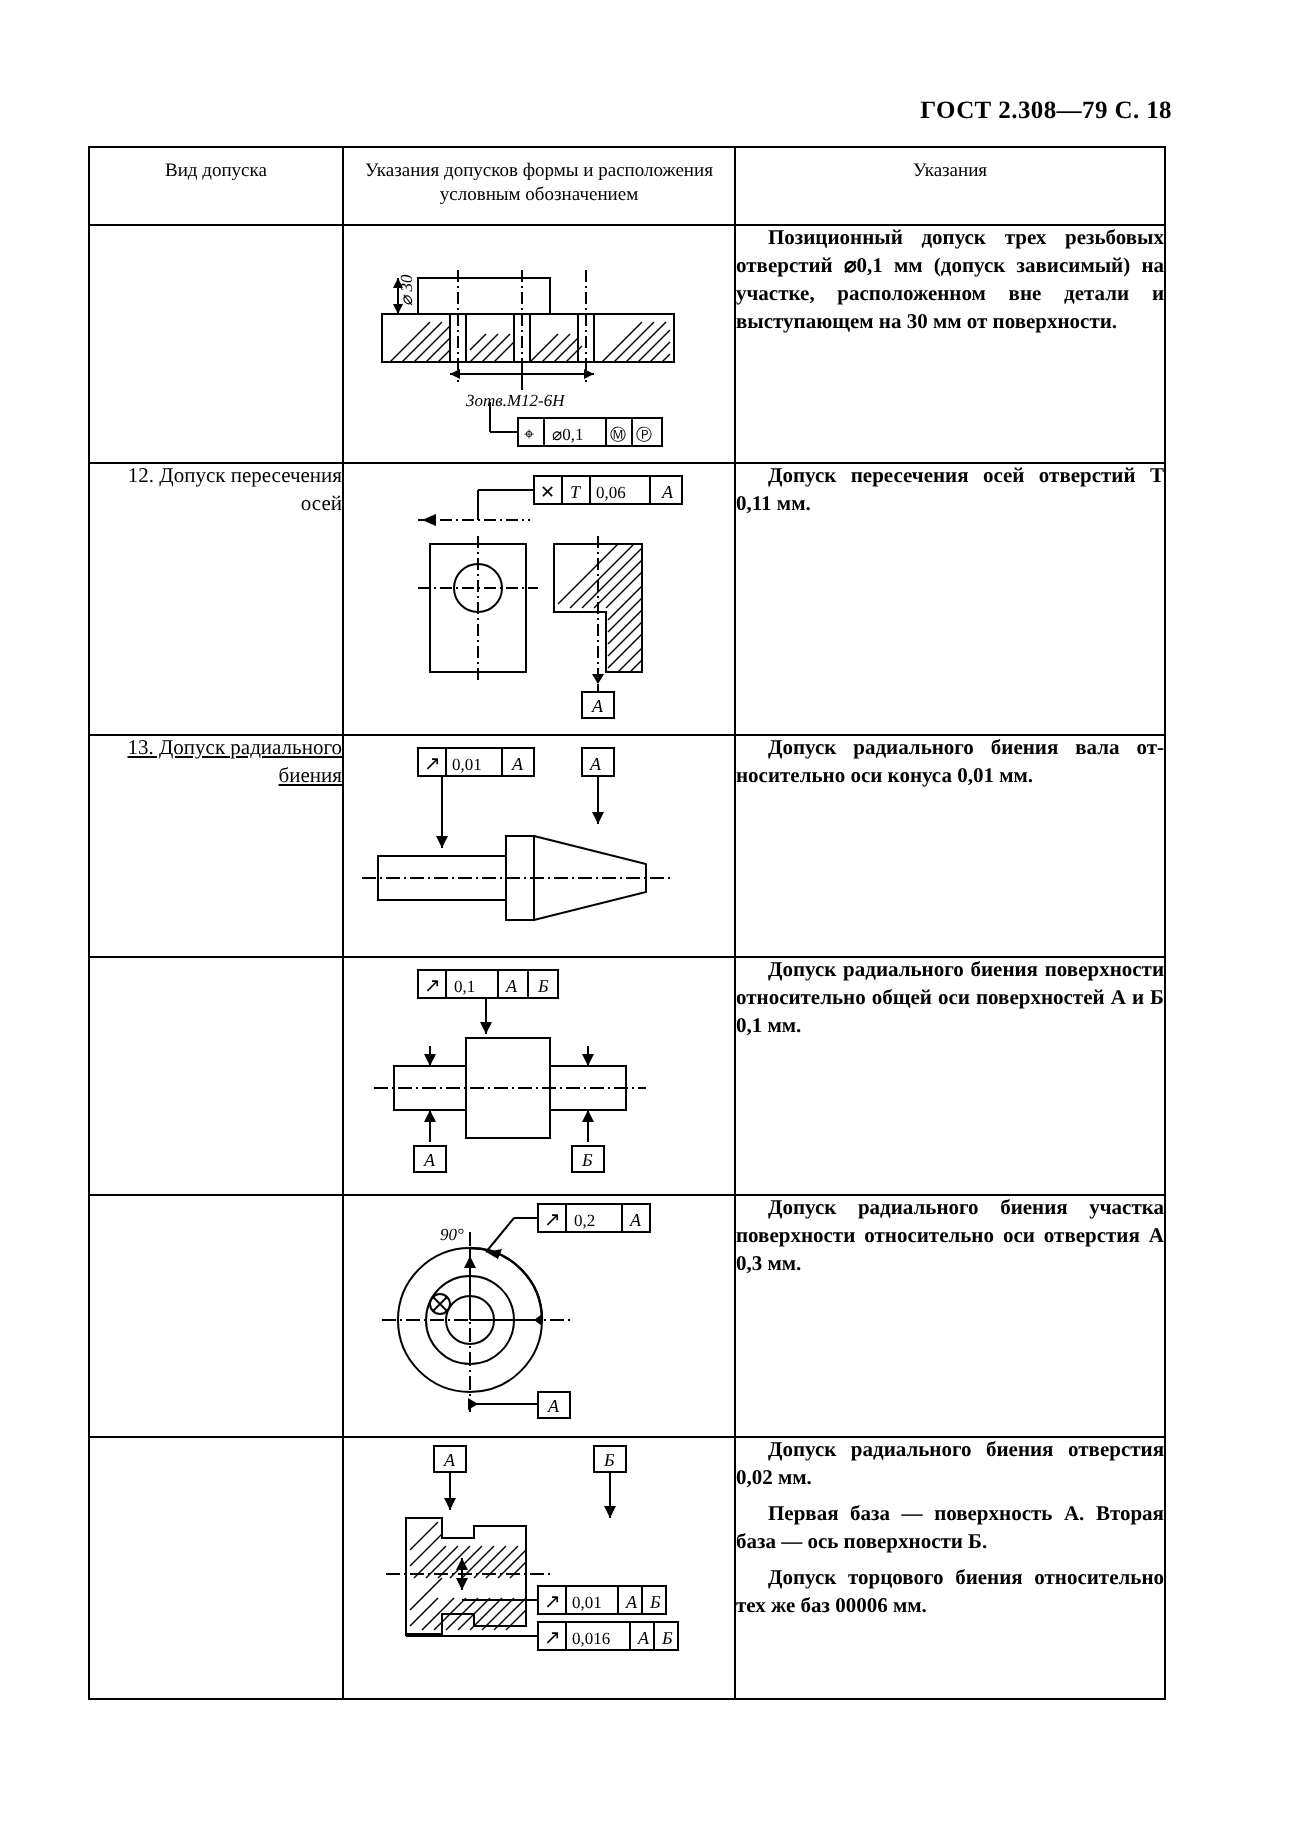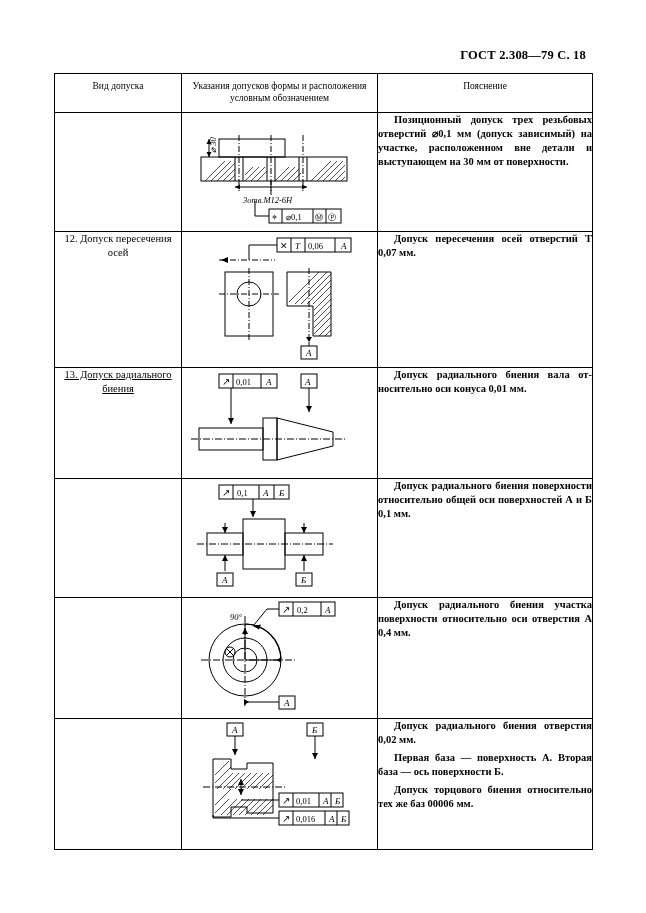--- a/index.html
+++ b/index.html
@@ -25,21 +25,21 @@
     position: absolute;
     top: 48px;
     right: 60px;
     font-family: "Liberation Serif", serif;
     font-size: 12.5px;
     font-weight: bold;
     letter-spacing: 0.2px;
   }
   table.main {
     position: absolute;
-    left: 54px;
+    left: 44px;
     top: 73px;
     width: 538px;
     border-collapse: collapse;
     table-layout: fixed;
     padding-left: 19px;
   }
   table.main td, table.main th {
     border: 1px solid #000;
     vertical-align: top;
     padding: 0;
@@ -52,21 +52,21 @@
     line-height: 1.25;
   }
   .col1 { width: 127px; }
   .col2 { width: 196px; }
   .col3 { width: 215px; }
 
   td.c1 {
     font-size: 10.5px;
     line-height: 1.32;
     padding: 9px 8px 4px 10px;
-    text-align: center;
+    text-align: right;
   }
   td.c3 {
     font-size: 10.5px;
     line-height: 1.34;
     padding: 9px 9px 4px 9px;
     text-align: justify;
     text-align-last: left;
     hyphens: manual;
   }
   td.c3 p { margin: 0 0 0 0; text-indent: 16px; font-weight: bold; }
@@ -100,21 +100,21 @@
   <table class="main">
     <colgroup>
       <col class="col1">
         <col class="col2">
         <col class="col3">
     </colgroup>
     <thead>
       <tr>
         <th>Вид допуска</th>
         <th>Указания допусков формы и расположения условным обозначением</th>
-        <th>Пояснение</th>
+        <th>Указания</th>
       </tr>
     </thead>
     <tbody>
 
       <tr>
         <td class="c1"></td>
         <td class="c2">
           <svg class="fig" width="194" height="118" viewBox="0 0 194 118">
             <g stroke="#000" fill="none" stroke-width="1">
 
@@ -234,21 +234,21 @@
             <g font-family="Liberation Serif, serif" font-size="9" fill="#000">
               <text x="97" y="17" font-size="9">✕</text>
               <text x="112" y="17" font-style="italic">Т</text>
               <text x="125" y="17" font-size="8.5">0,06</text>
               <text x="158" y="17" font-style="italic">А</text>
               <text x="123" y="124" font-style="italic" font-size="9">А</text>
             </g>
           </svg>
         </td>
         <td class="c3 txt-12">
-          <p>Допуск пересечения осей отверстий Т 0,07 мм.</p>
+          <p>Допуск пересечения осей отверстий Т 0,11 мм.</p>
         </td>
       </tr>
 
       <tr>
         <td class="c1 lbl-13">13. Допуск радиаль­ного биения</td>
         <td class="c2">
           <svg class="fig" width="194" height="110" viewBox="0 0 194 110">
             <g stroke="#000" fill="none" stroke-width="1">
 
               <rect x="36" y="6" width="58" height="14"></rect>
@@ -369,21 +369,21 @@
             <g font-family="Liberation Serif, serif" font-size="9" fill="#000">
               <text x="47" y="22" font-style="italic" font-size="8.5">90°</text>
               <text x="99" y="15" font-size="10">↗</text>
               <text x="114" y="15" font-size="8.5">0,2</text>
               <text x="142" y="15" font-style="italic">А</text>
               <text x="101" y="108" font-style="italic">А</text>
             </g>
           </svg>
         </td>
         <td class="c3 txt-r3">
-          <p>Допуск радиального биения участка поверхности относительно оси отверс­тия А 0,4 мм.</p>
+          <p>Допуск радиального биения участка поверхности относительно оси отверс­тия А 0,3 мм.</p>
         </td>
       </tr>
 
       <tr>
         <td class="c1"></td>
         <td class="c2">
           <svg class="fig" width="194" height="130" viewBox="0 0 194 130">
             <g stroke="#000" fill="none" stroke-width="1">
 
               <rect x="44" y="4" width="16" height="13"></rect>

